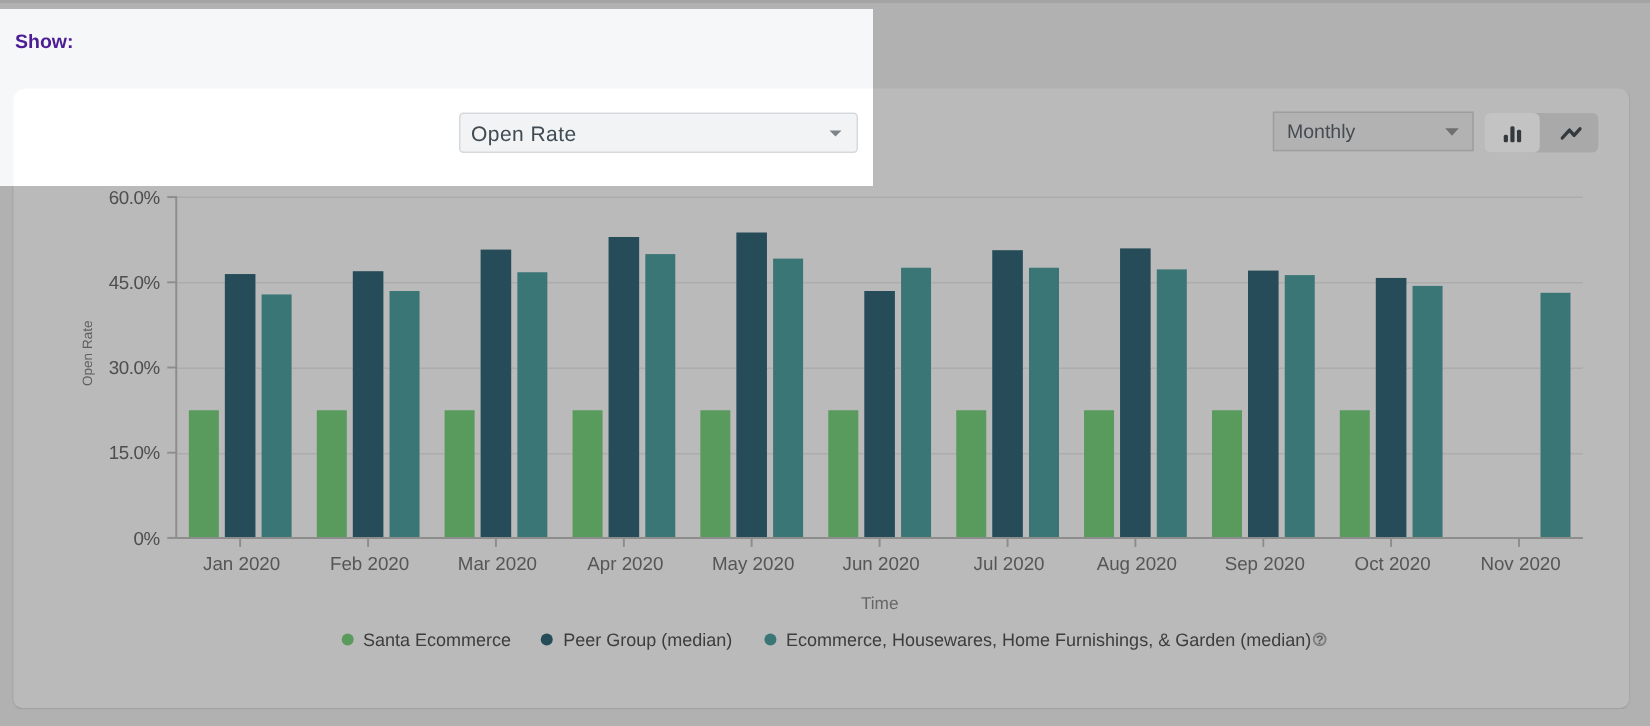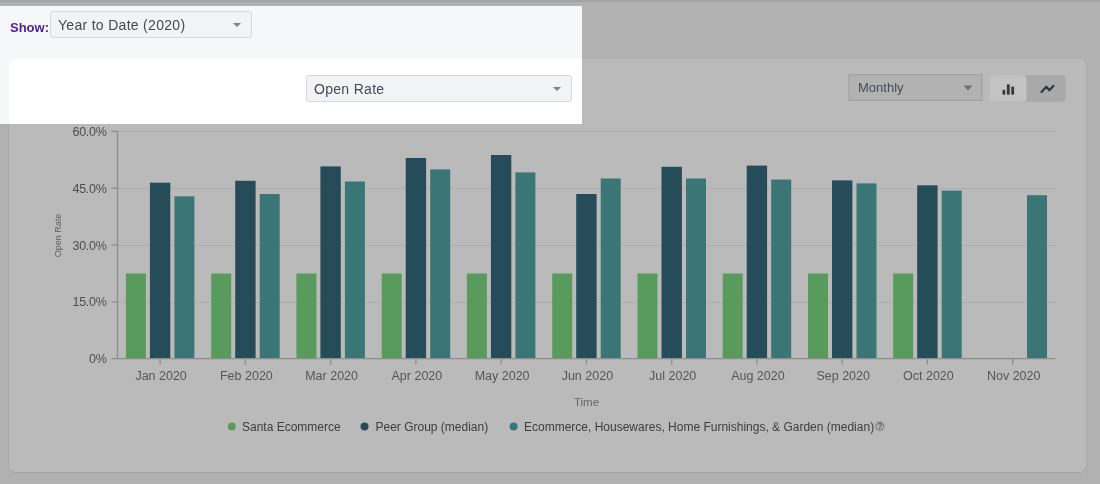--- a/index.html
+++ b/index.html
@@ -106,15 +106,14 @@
 <rect x="989.5" y="75.3" width="76" height="26.4" rx="4" fill="#a9a9a9"></rect>
 <rect x="989.5" y="75.3" width="37" height="26.4" rx="4" fill="#c3c3c3"></rect>
 <rect x="1002.5" y="89.8" width="2.8" height="5.0" rx="1" fill="#33393d"></rect>
 <rect x="1006.9" y="84.2" width="2.8" height="10.6" rx="1" fill="#33393d"></rect>
 <rect x="1011.3" y="86.5" width="2.8" height="8.3" rx="1" fill="#33393d"></rect>
 <polyline points="1041.5,92 1046.3,86.7 1049.4,90.3 1053.3,85.9" fill="none" stroke="#33393d" stroke-width="2.2" stroke-linecap="round" stroke-linejoin="round"></polyline>
 </svg>
 <div class="abs" id="spot">
   <div class="abs" id="spotcard"></div>
   <div class="abs" id="showlab">Show:</div>
-  <div class="sel" id="sel1">Year to Date (2020)<span class="caret"></span></div>
   <div class="sel" id="sel3">Open Rate<span class="caret"></span></div>
 </div>
 
 </body></html>

